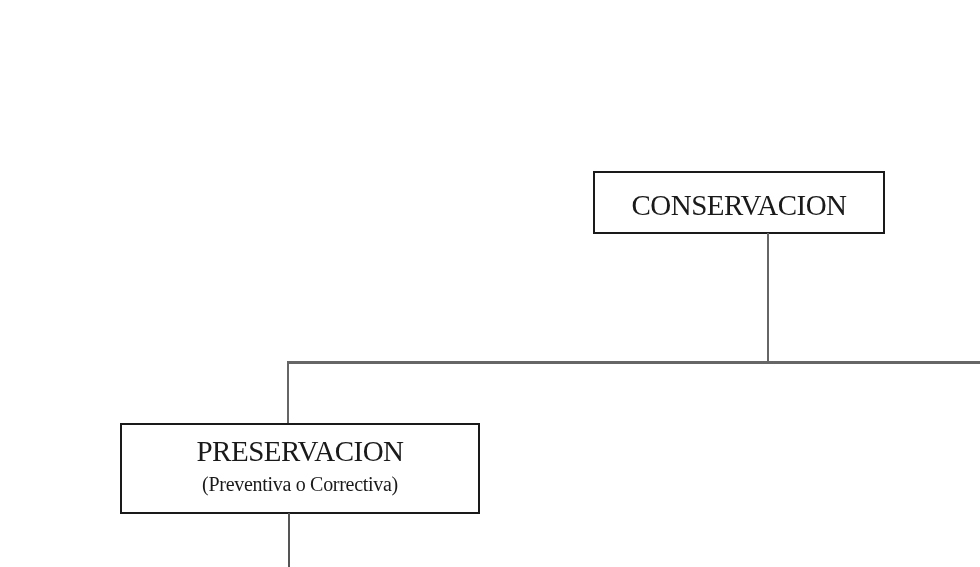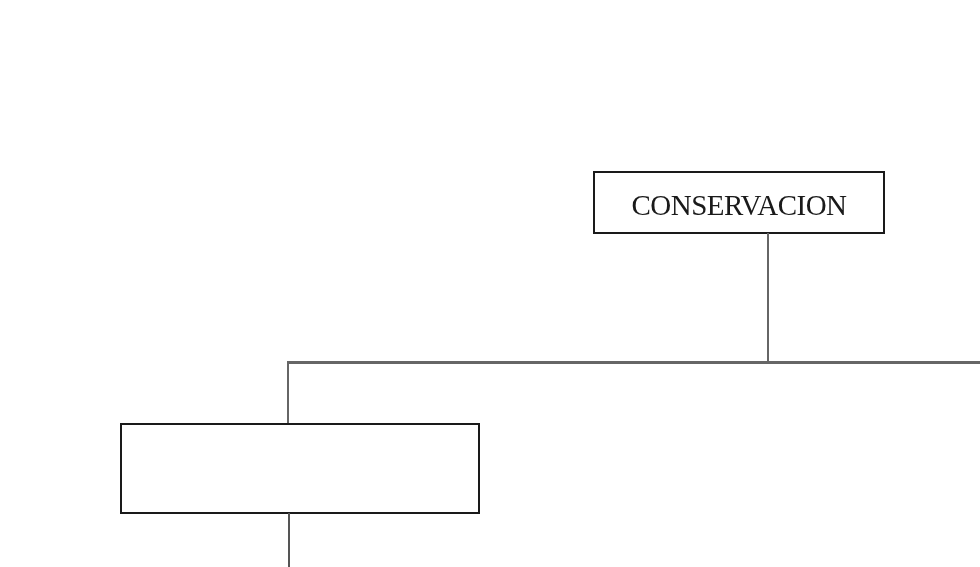--- a/index.html
+++ b/index.html
@@ -17,15 +17,17 @@
 
 <div class="node" id="n-root">
   <div class="t">CONSERVACION</div>
 </div>
 
 <div class="line" style="left:767px; top:233px; width:2px; height:130px;"></div>
 <div class="line" style="left:287px; top:361px; width:693px; height:3px;"></div>
 <div class="line" style="left:287px; top:361px; width:2px; height:63px;"></div>
 
 <div class="node" id="n-pres">
+  <div class="t">PRESERVACION</div>
+  <div class="s">(Preventiva o Correctiva)</div>
 </div>
 
 <div class="line" style="left:288px; top:513px; width:2px; height:54px; background:#555;"></div>
 
 </body></html>

